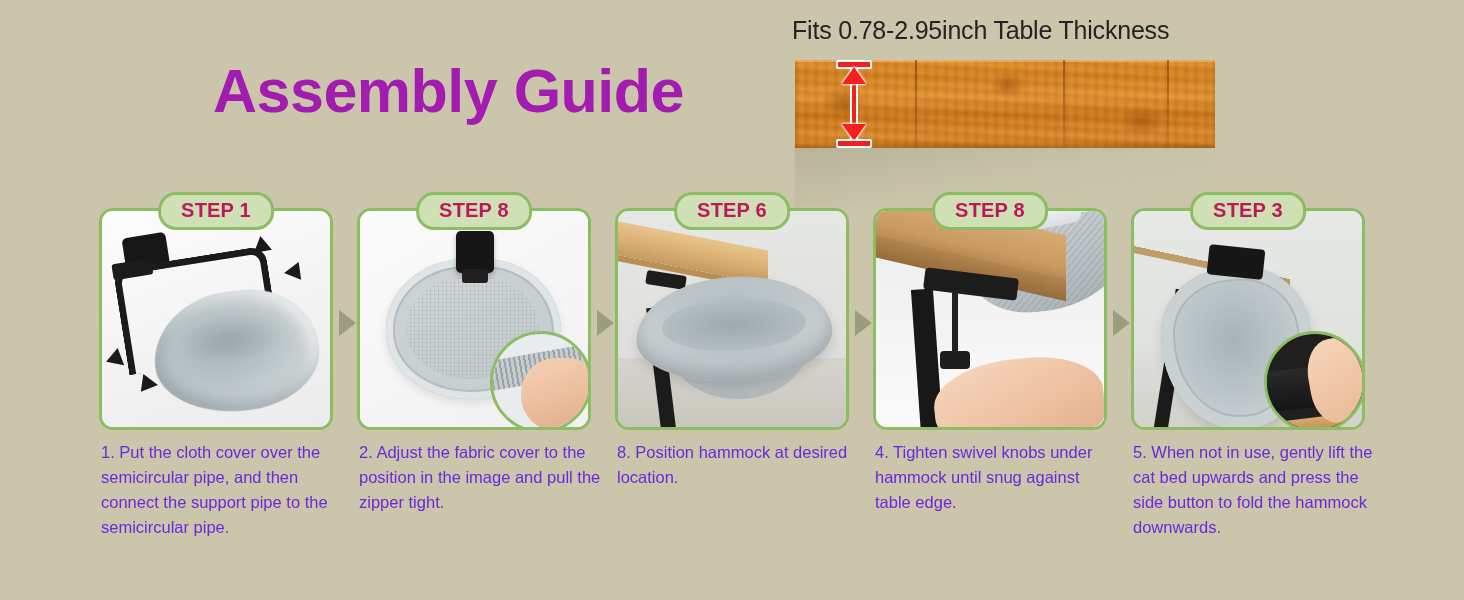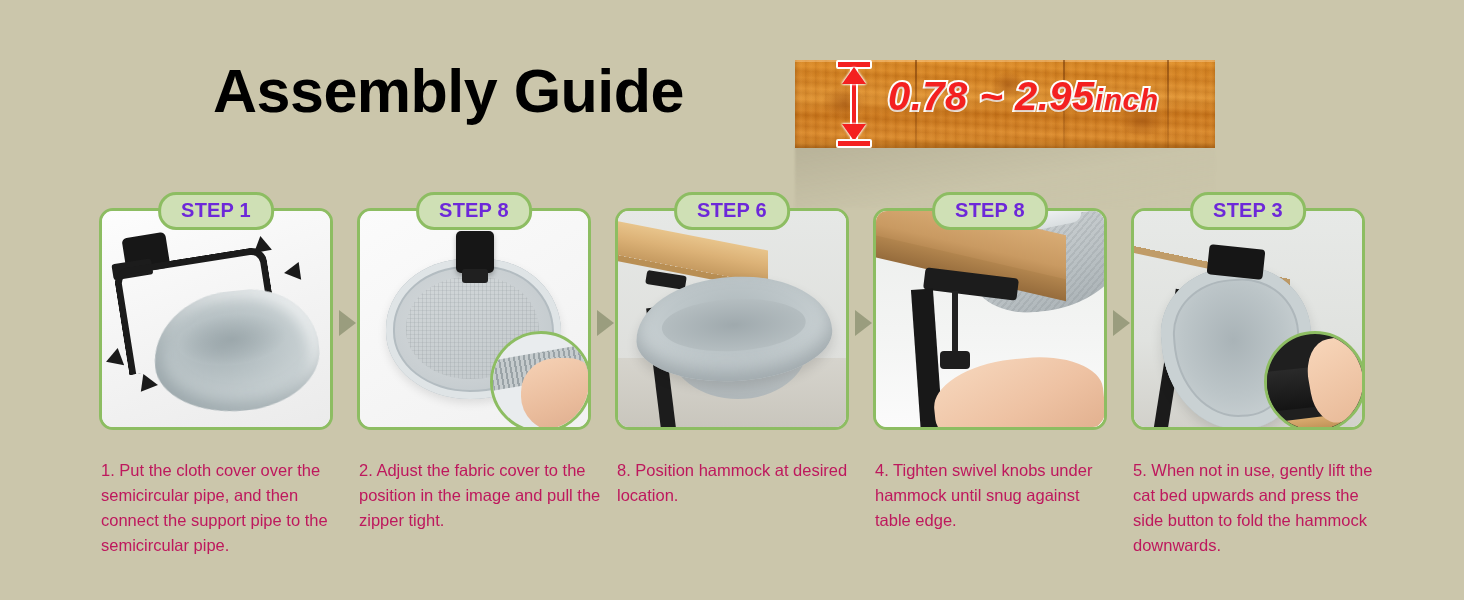--- a/index.html
+++ b/index.html
@@ -22,21 +22,21 @@
   }
 
   
   .title {
     position: absolute;
     left: 213px;
     top: 56px;
     font-size: 61px;
     font-weight: bold;
     letter-spacing: -0.5px;
-    color: #000000;
+    color: #a21caf;
     white-space: nowrap;
   }
 
   
   .fits-wrap {
     position: absolute;
     left: 780px;
     top: 16px;
     width: 440px;
     height: 136px;
@@ -185,33 +185,33 @@
     left: 50%;
     transform: translateX(-50%);
     top: 0px;
     z-index: 5;
     padding: 4px 20px 5px 20px;
     background: #cfe0b5;
     border: 3px solid #8dbd62;
     border-radius: 18px;
     font-size: 20px;
     font-weight: bold;
-    color: #6d28d9;
+    color: #be185d;
     letter-spacing: 0.2px;
     white-space: nowrap;
     box-sizing: border-box;
   }
   .caption {
     position: absolute;
     left: 2px;
-    top: 266px;
+    top: 248px;
     width: 244px;
     font-size: 16.5px;
     line-height: 25px;
-    color: #be185d;
+    color: #6d28d9;
   }
   .connector {
     position: absolute;
     top: 118px;
     width: 0;
     height: 0;
     border-top: 13px solid transparent;
     border-bottom: 13px solid transparent;
     border-left: 17px solid #9a9d7e;
   }
@@ -531,38 +531,36 @@
   }
 </style>
 </head>
 <body>
 
 <div class="page">
 
   <div class="title">Assembly Guide</div>
 
   <div class="fits-wrap">
+    <div class="fits-caption">Fits 0.78-2.95inch Table Thickness</div>
     <div class="wood-shadow"></div>
     <div class="wood-bar">
       <div class="wood-seam" style="left:120px;"></div>
       <div class="wood-seam" style="left:268px;"></div>
       <div class="wood-seam" style="left:372px;"></div>
       <div class="wood-knot" style="left:28px;  top:26px; width:42px; height:34px;"></div>
       <div class="wood-knot" style="left:196px; top:12px; width:34px; height:26px;"></div>
       <div class="wood-knot" style="left:324px; top:46px; width:46px; height:30px;"></div>
     </div>
     <div class="arrow-v">
       <div class="cap top"></div>
       <div class="shaft"></div>
       <div class="head up"></div>
       <div class="head down"></div>
       <div class="cap bot"></div>
-    </div>
-    <div class="range-text">
-      <span>0.78 ~ 2.95</span><span class="unit">inch</span>
     </div>
   </div>
 
   <div class="steps">
 
     <div class="step" style="left:99px;">
       <div class="step-card">
         <div class="scene s1">
           <div class="clamp"></div>
           <div class="pipe"></div>

